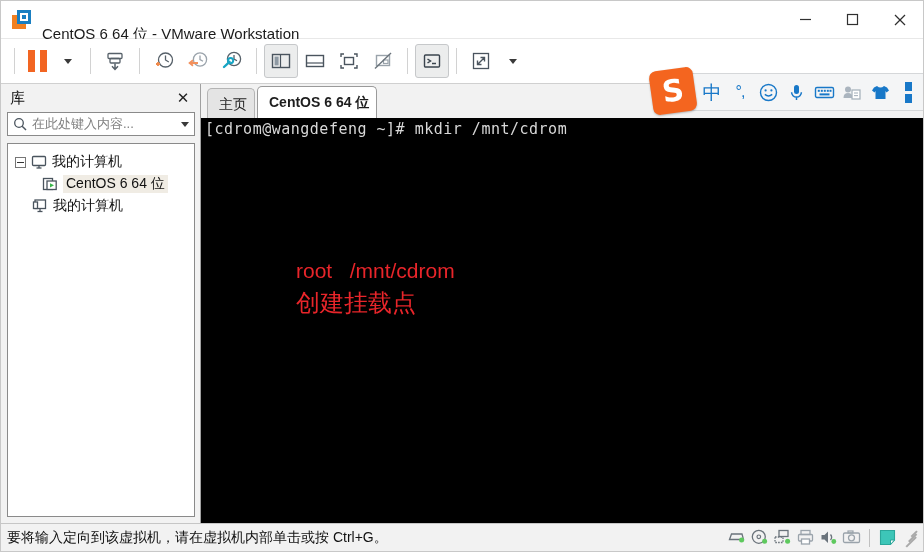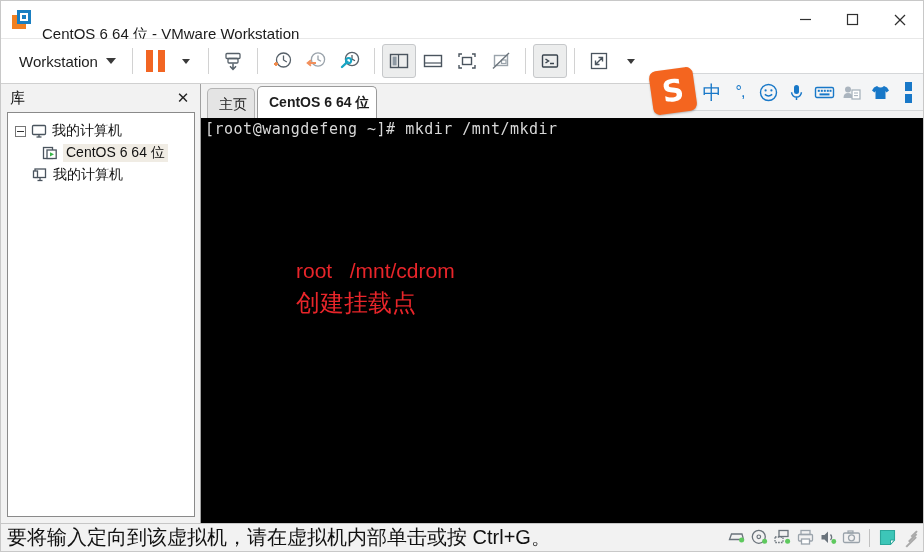--- a/index.html
+++ b/index.html
@@ -178,21 +178,21 @@
   }
   .anno-1 { font-size: 21px; font-family: "Liberation Sans", sans-serif; white-space: pre; }
   .anno-2 { font-size: 24px; font-family: "Liberation Sans", sans-serif; }
 
   
   .statusbar {
     height: 28px; flex: 0 0 28px; display: flex; align-items: center;
     background: #f2f2f2; border-top: 1px solid #c6c6c6;
     padding-left: 6px;
   }
-  .status-text { font-size: 20px; color: #111; white-space: nowrap; }
+  .status-text { font-size: 14px; color: #111; white-space: nowrap; }
   .status-spacer { flex: 1 1 auto; }
   .dev-icons { display: flex; align-items: center; gap: 4px; padding-right: 4px; }
   .dev { width: 19px; height: 19px; display: flex; align-items: center; justify-content: center; }
   .st-sep { width: 1px; height: 18px; background: #c0c0c0; margin: 0 4px; }
   .grip { width: 16px; height: 16px; position: relative; margin-left: 2px; }
   .grip i { position: absolute; background: #a9a9a9; height: 1.5px; transform: rotate(-45deg); }
 </style>
 </head>
 <body>
 
@@ -222,24 +222,20 @@
       <div class="win-btn">
         <svg width="14" height="14" viewBox="0 0 14 14">
             <line x1="2" y1="2" x2="12" y2="12" stroke="#303030" stroke-width="1.3"></line>
             <line x1="12" y1="2" x2="2" y2="12" stroke="#303030" stroke-width="1.3"></line>
           </svg>
       </div>
     </div>
   </div>
 
   <div class="toolbar">
-    <div class="ws-menu">
-      <span>Workstation</span>
-      <span class="caret"></span>
-    </div>
     <div class="tb-sep"></div>
 
     <div class="pause-btn">
       <span class="pause-bar"></span>
       <span class="pause-bar"></span>
     </div>
     <div class="tb-btn wide">
       <span class="caret sm"></span>
     </div>
     <div class="tb-sep"></div>
@@ -383,20 +379,28 @@
       </div>
     </div>
   </div>
 
   <div class="body-row">
 
     <div class="sidebar">
       <div class="lib-head">
         <span class="lib-title">库</span>
         <span class="lib-close">✕</span>
+      </div>
+      <div class="search-box">
+        <svg width="14" height="14" viewBox="0 0 14 14">
+          <circle cx="6" cy="6" r="4.3" fill="none" stroke="#4a545e" stroke-width="1.3"></circle>
+          <line x1="9.2" y1="9.2" x2="13" y2="13" stroke="#4a545e" stroke-width="1.4"></line>
+        </svg>
+        <span class="search-ph">在此处键入内容...</span>
+        <span class="caret sm"></span>
       </div>
       <div class="tree">
         <div class="tnode l1">
           <span class="expander">
               <i></i>
             </span>
           <svg width="16" height="16" viewBox="0 0 16 16">
             <rect x="1.5" y="2.5" width="13" height="9" rx="1" fill="none" stroke="#4a545e" stroke-width="1.3"></rect>
             <line x1="5.5" y1="14" x2="10.5" y2="14" stroke="#4a545e" stroke-width="1.3"></line>
             <line x1="8" y1="11.5" x2="8" y2="14" stroke="#4a545e" stroke-width="1.3"></line>
@@ -439,21 +443,21 @@
             <rect x="1.5" y="2.5" width="9.5" height="11.5" fill="none" stroke="#4a545e" stroke-width="1.3"></rect>
             <rect x="5.2" y="5.2" width="9.8" height="9" fill="#ffffff" stroke="#4a545e" stroke-width="1.3"></rect>
             <path d="M8.4 7.5 L12.6 9.7 L8.4 11.9 Z" fill="#39b54a"></path>
           </svg>
           <span>CentOS 6 64 位</span>
           <span class="tab-x">✕</span>
         </div>
       </div>
 
       <div class="screen">
-        <div class="term-line">[root@wangdefeng ~]# mkdir /mnt/mkdir</div>
+        <div class="term-line">[cdrom@wangdefeng ~]# mkdir /mnt/cdrom</div>
         <div class="anno">
           <div class="anno-1">root   /mnt/cdrom</div>
           <div class="anno-2">创建挂载点</div>
         </div>
       </div>
     </div>
   </div>
 
   <div class="statusbar">
     <span class="status-text">要将输入定向到该虚拟机，请在虚拟机内部单击或按 Ctrl+G。</span>

